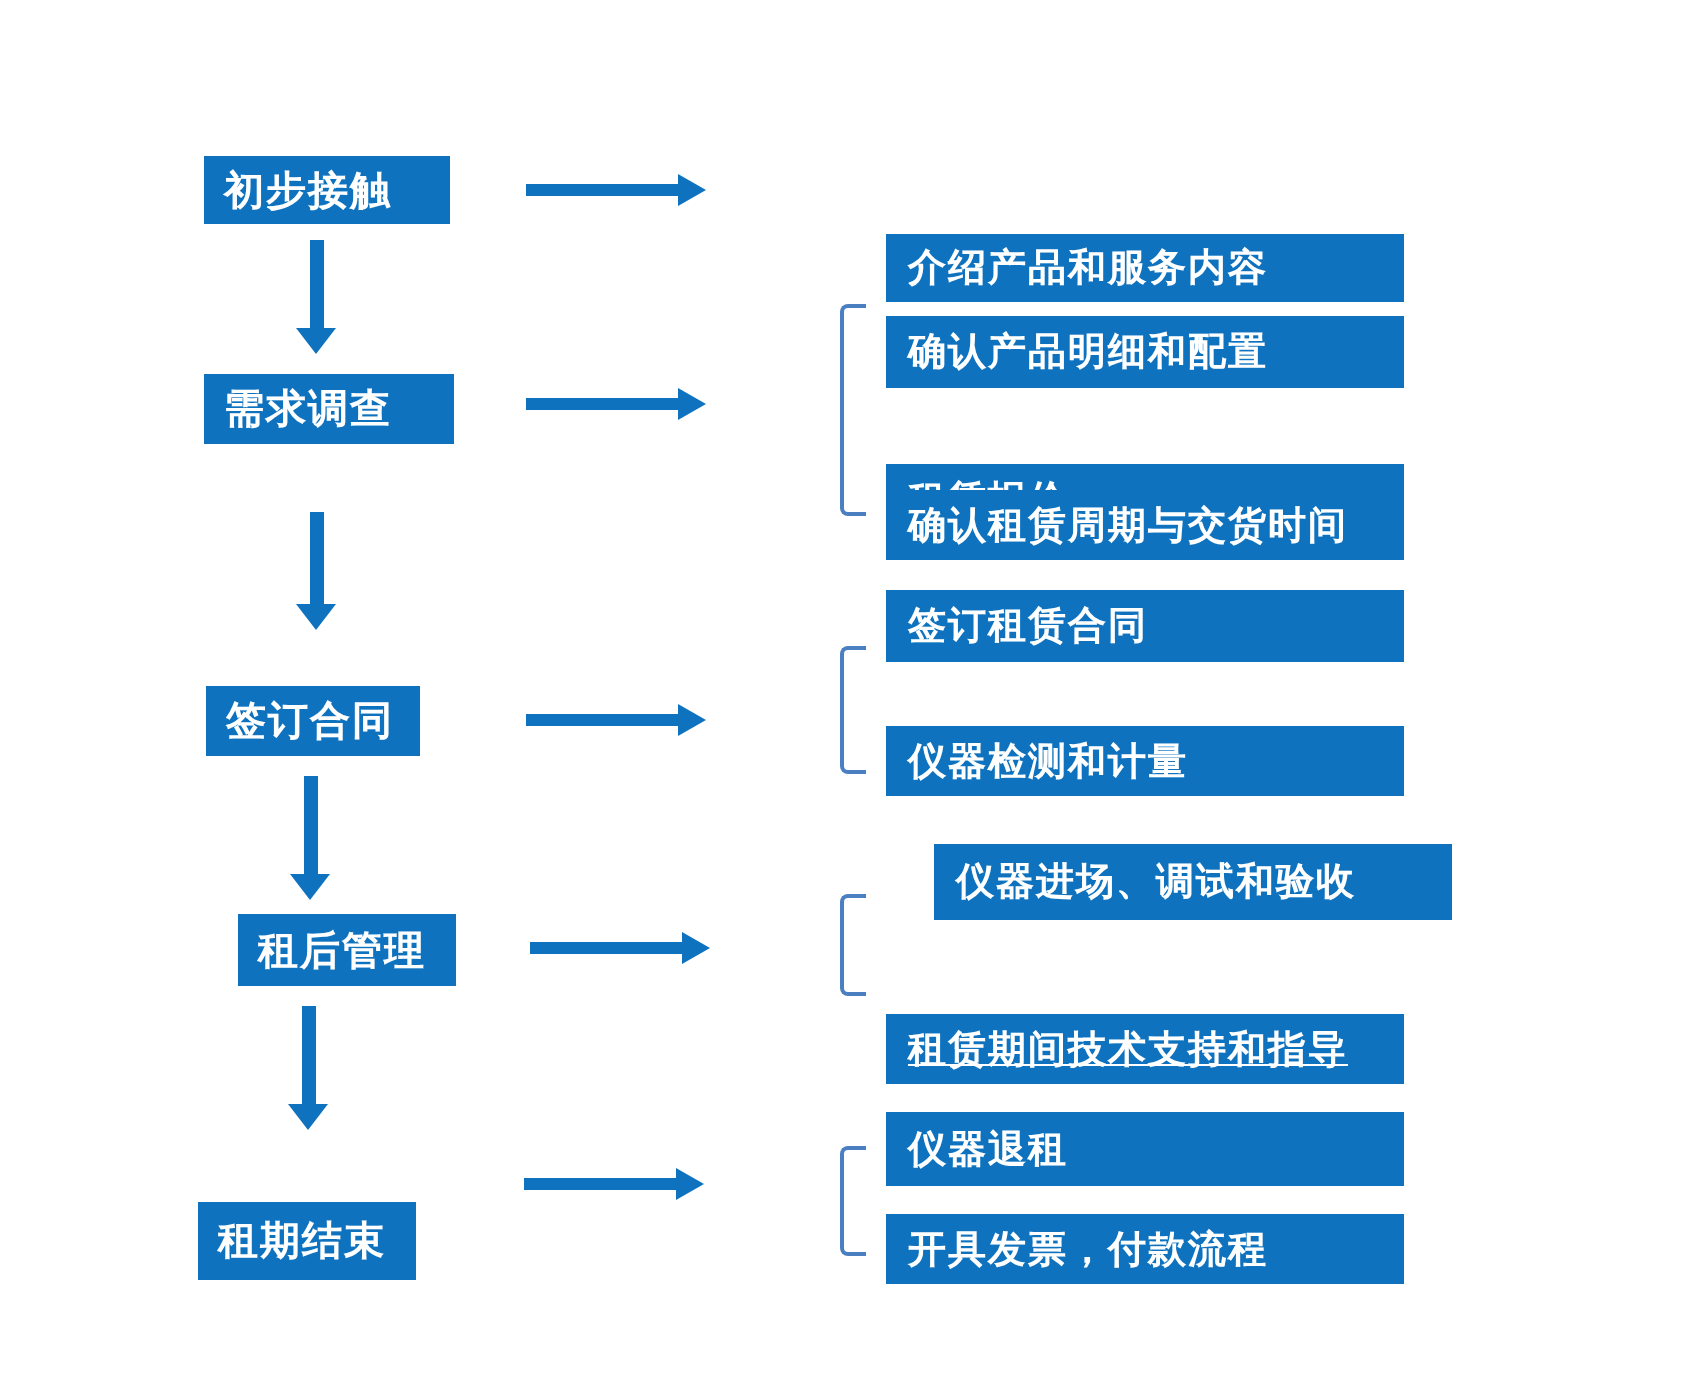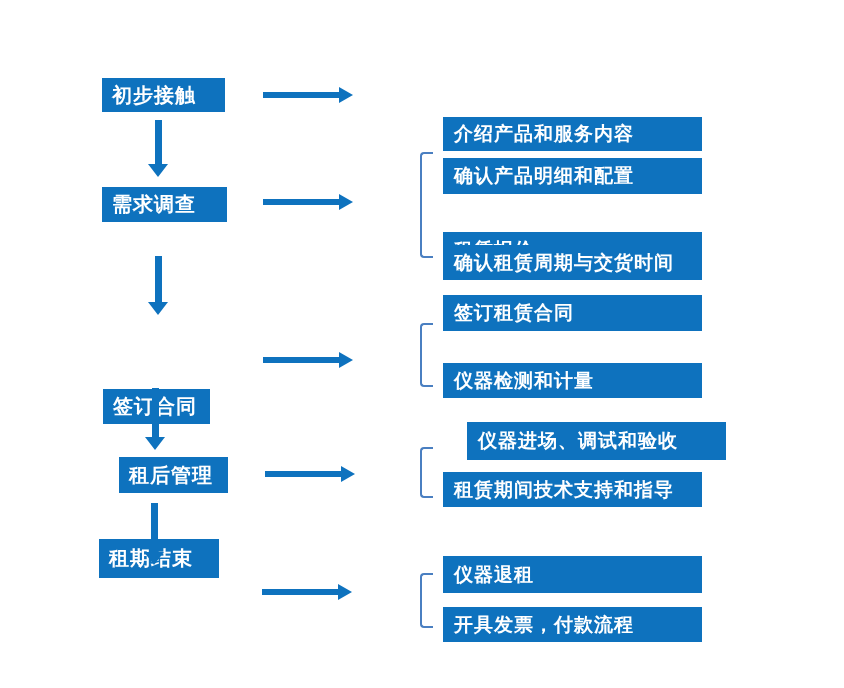--- a/index.html
+++ b/index.html
@@ -68,35 +68,35 @@
   }
 </style>
 </head>
 <body>
 
 <div class="canvas">
 
 
   <div class="step-box" style="left:102px; top:78px;  width:123px; height:34px;">初步接触</div>
   <div class="step-box" style="left:102px; top:187px; width:125px; height:35px;">需求调查</div>
-  <div class="step-box" style="left:103px; top:343px; width:107px; height:35px;margin-top:46px;">签订合同</div>
+  <div class="step-box" style="left:103px; top:343px; width:107px; height:35px;">签订合同</div>
   <div class="step-box" style="left:99px;  top:457px; width:109px; height:36px;margin-left:20px;">租后管理</div>
-  <div class="step-box" style="left:99px;  top:539px; width:120px; height:39px;">租期结束</div>
+  <div class="step-box" style="left:99px;  top:601px; width:109px; height:39px;">租期结束</div>
 
   <div class="detail-box" style="top:77px;  height:34px;margin-top:40px;">介绍产品和服务内容</div>
 
   <div class="detail-box" style="top:134px; height:36px;margin-top:24px;">确认产品明细和配置</div>
   <div class="detail-box" style="top:186px; height:35px;margin-top:46px;">租赁报价</div>
   <div class="detail-box" style="top:245px; height:35px;">确认租赁周期与交货时间</div>
 
   <div class="detail-box" style="top:295px; height:36px;">签订租赁合同</div>
   <div class="detail-box" style="top:363px; height:35px;">仪器检测和计量</div>
 
   <div class="detail-box" style="top:422px; height:38px;margin-left:24px;">仪器进场、调试和验收</div>
-  <div class="detail-box" style="top:472px; height:35px;">租赁期间技术支持和指导</div>
+  <div class="detail-box" style="top:507px; height:35px;text-decoration:underline;">租赁期间技术支持和指导</div>
 
   <div class="detail-box" style="top:556px; height:37px;">仪器退租</div>
   <div class="detail-box" style="top:607px; height:35px;">开具发票，付款流程</div>
 
   <div class="harrow" style="left:263px; top:87px;">
     <div class="shaft"></div>
     <div class="head"></div>
   </div>
   <div class="harrow" style="left:263px; top:194px;">
     <div class="shaft"></div>

